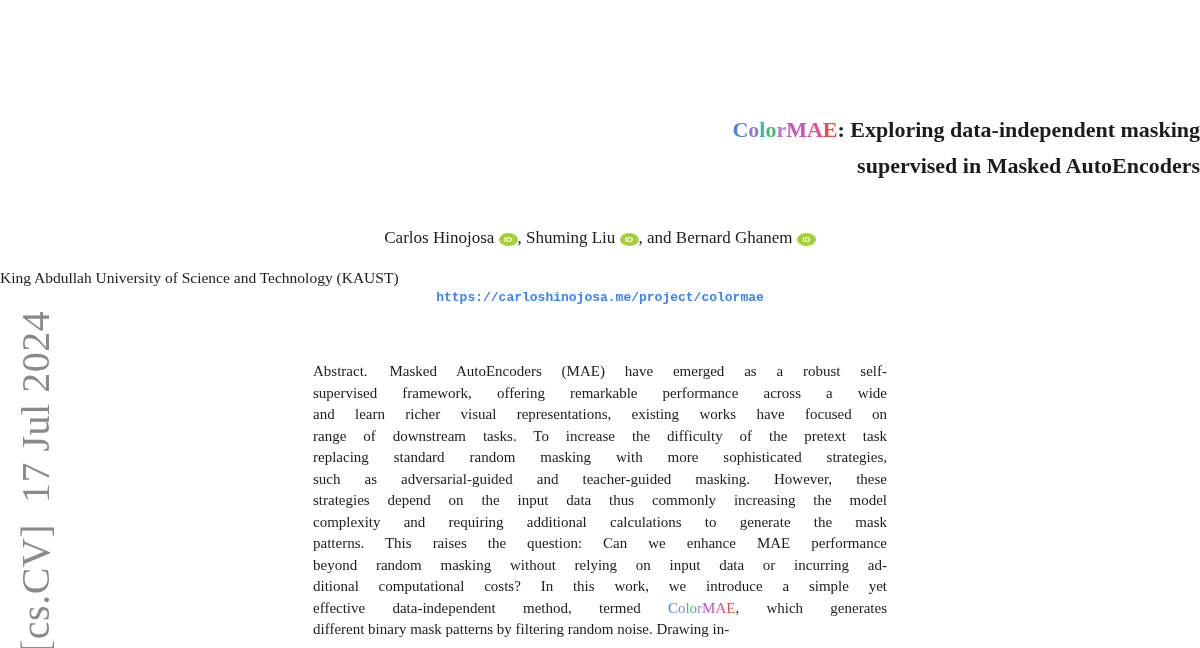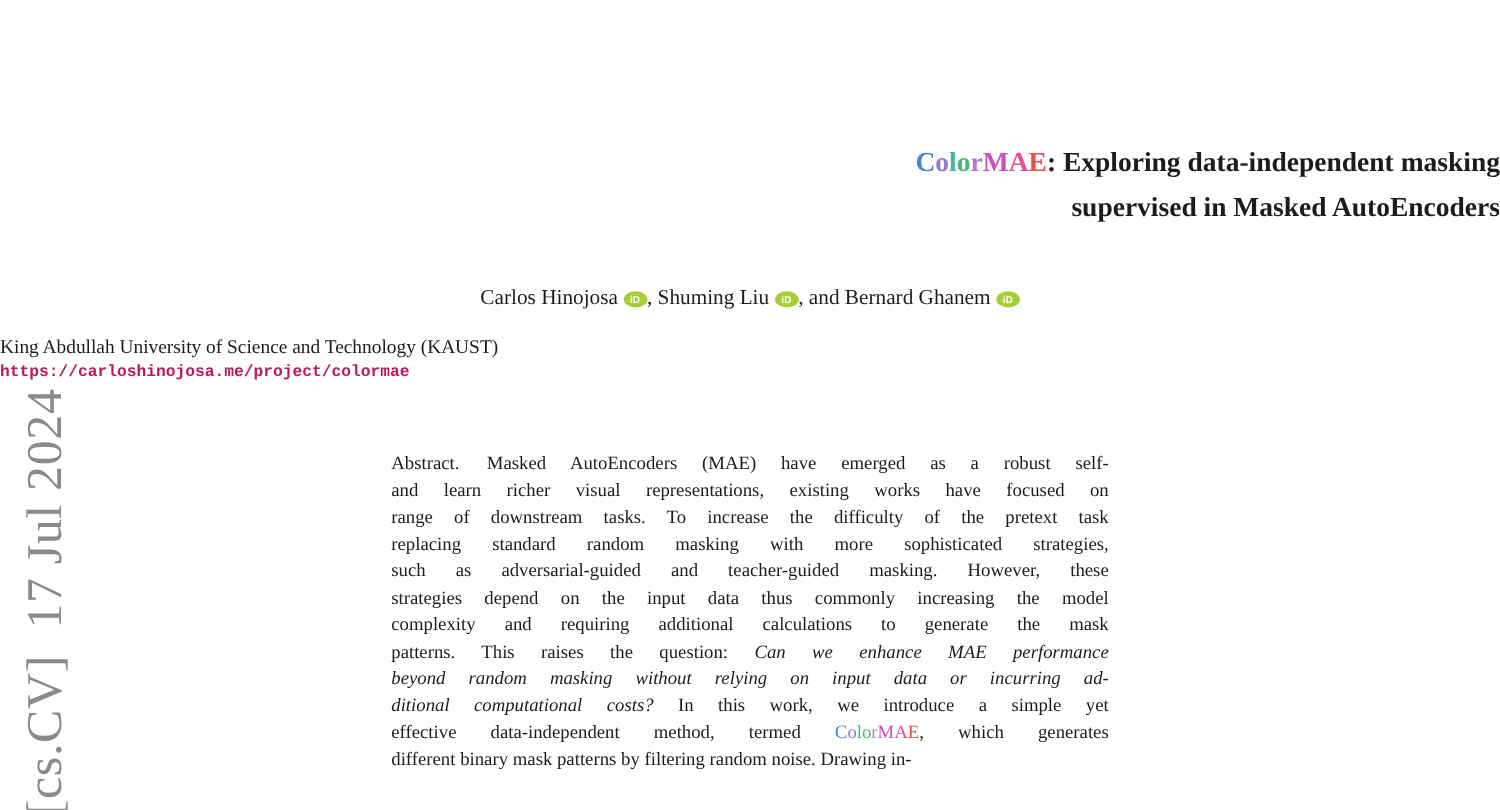--- a/index.html
+++ b/index.html
@@ -22,29 +22,29 @@
   .title-line{display:block;}
   .authors{margin-top:44px;text-align:center;font-size:17px;}
   .orcid-icon{
     display:inline-block;width:19px;height:13px;border-radius:50%;
     color:#ffffff;font-size:8px;font-weight:700;line-height:13px;text-align:center;
     font-family:"Liberation Sans",sans-serif;background:#a6ce39;
     vertical-align:1px;cursor:pointer;
   }
   .affiliation{margin-top:21px;font-size:15.5px;}
   .url{
-    margin-top:3px;text-align:left;
+    margin-top:3px;text-align:center;
     font-family:"Liberation Mono","DejaVu Sans Mono",monospace;
-    font-weight:700;font-size:13px;color:#be185d;cursor:pointer;
+    font-weight:700;font-size:13px;color:#3b82f6;cursor:pointer;
   }
   .abstract{width:574px;margin:56px auto 0 auto;font-size:15px;line-height:21.5px;}
   .abs-line{text-align:justify;text-align-last:justify;}
   .abs-line:last-child{text-align-last:left;}
   .b{font-weight:400;padding-right:2px;}
-  .i{font-style:italic;}
+  .i{}
 </style>
 </head>
 <body>
 
 <div>
 
   <div class="arxiv-stamp" style="color: rgb(138, 138, 138);">[cs.CV]  17 Jul 2024</div>
 
   <h1 class="title">
     <span class="title-line"><span class="colorword"><span style="color: rgb(74, 134, 208);">C</span><span style="color: rgb(143, 122, 214);">o</span><span style="color: rgb(62, 184, 162);">l</span><span style="color: rgb(70, 186, 116);">o</span><span style="color: rgb(179, 121, 207);">r</span><span style="color: rgb(201, 79, 195);">M</span><span style="color: rgb(228, 79, 150);">A</span><span style="color: rgb(232, 80, 69);">E</span></span><span>: Exploring data-independent masking</span></span>
@@ -52,20 +52,21 @@
   </h1>
 
   <div class="authors"><span>Carlos Hinojosa </span><span class="orcid-icon" style="background: rgb(166, 206, 57);">iD</span><span>, Shuming Liu </span><span class="orcid-icon" style="background: rgb(166, 206, 57);">iD</span><span>, and Bernard Ghanem </span><span class="orcid-icon" style="background: rgb(166, 206, 57);">iD</span></div>
 
   <div class="affiliation">King Abdullah University of Science and Technology (KAUST)</div>
 
   <div class="url">https://carloshinojosa.me/project/colormae</div>
 
   <div class="abstract">
       <div class="abs-line"><span class="b">Abstract.</span><span>&nbsp;Masked AutoEncoders (MAE) have emerged as a robust self-</span></div>
+      <div class="abs-line"><span>supervised framework, offering remarkable performance across a wide</span></div>
       <div class="abs-line"><span>and learn richer visual representations, existing works have focused on</span></div>
       <div class="abs-line"><span>range of downstream tasks. To increase the difficulty of the pretext task</span></div>
       <div class="abs-line"><span>replacing standard random masking with more sophisticated strategies,</span></div>
       <div class="abs-line"><span>such as adversarial-guided and teacher-guided masking. However, these</span></div>
       <div class="abs-line"><span>strategies depend on the input data thus commonly increasing the model</span></div>
       <div class="abs-line"><span>complexity and requiring additional calculations to generate the mask</span></div>
       <div class="abs-line"><span>patterns. This raises the question: </span><span class="i">Can we enhance MAE performance</span></div>
       <div class="abs-line"><span class="i">beyond random masking without relying on input data or incurring ad-</span></div>
       <div class="abs-line"><span class="i">ditional computational costs?</span><span> In this work, we introduce a simple yet</span></div>
       <div class="abs-line"><span>effective data-independent method, termed </span><span><span style="color: rgb(74, 134, 208);">C</span><span style="color: rgb(143, 122, 214);">o</span><span style="color: rgb(62, 184, 162);">l</span><span style="color: rgb(70, 186, 116);">o</span><span style="color: rgb(179, 121, 207);">r</span><span style="color: rgb(201, 79, 195);">M</span><span style="color: rgb(228, 79, 150);">A</span><span style="color: rgb(232, 80, 69);">E</span></span><span>, which generates</span></div>

